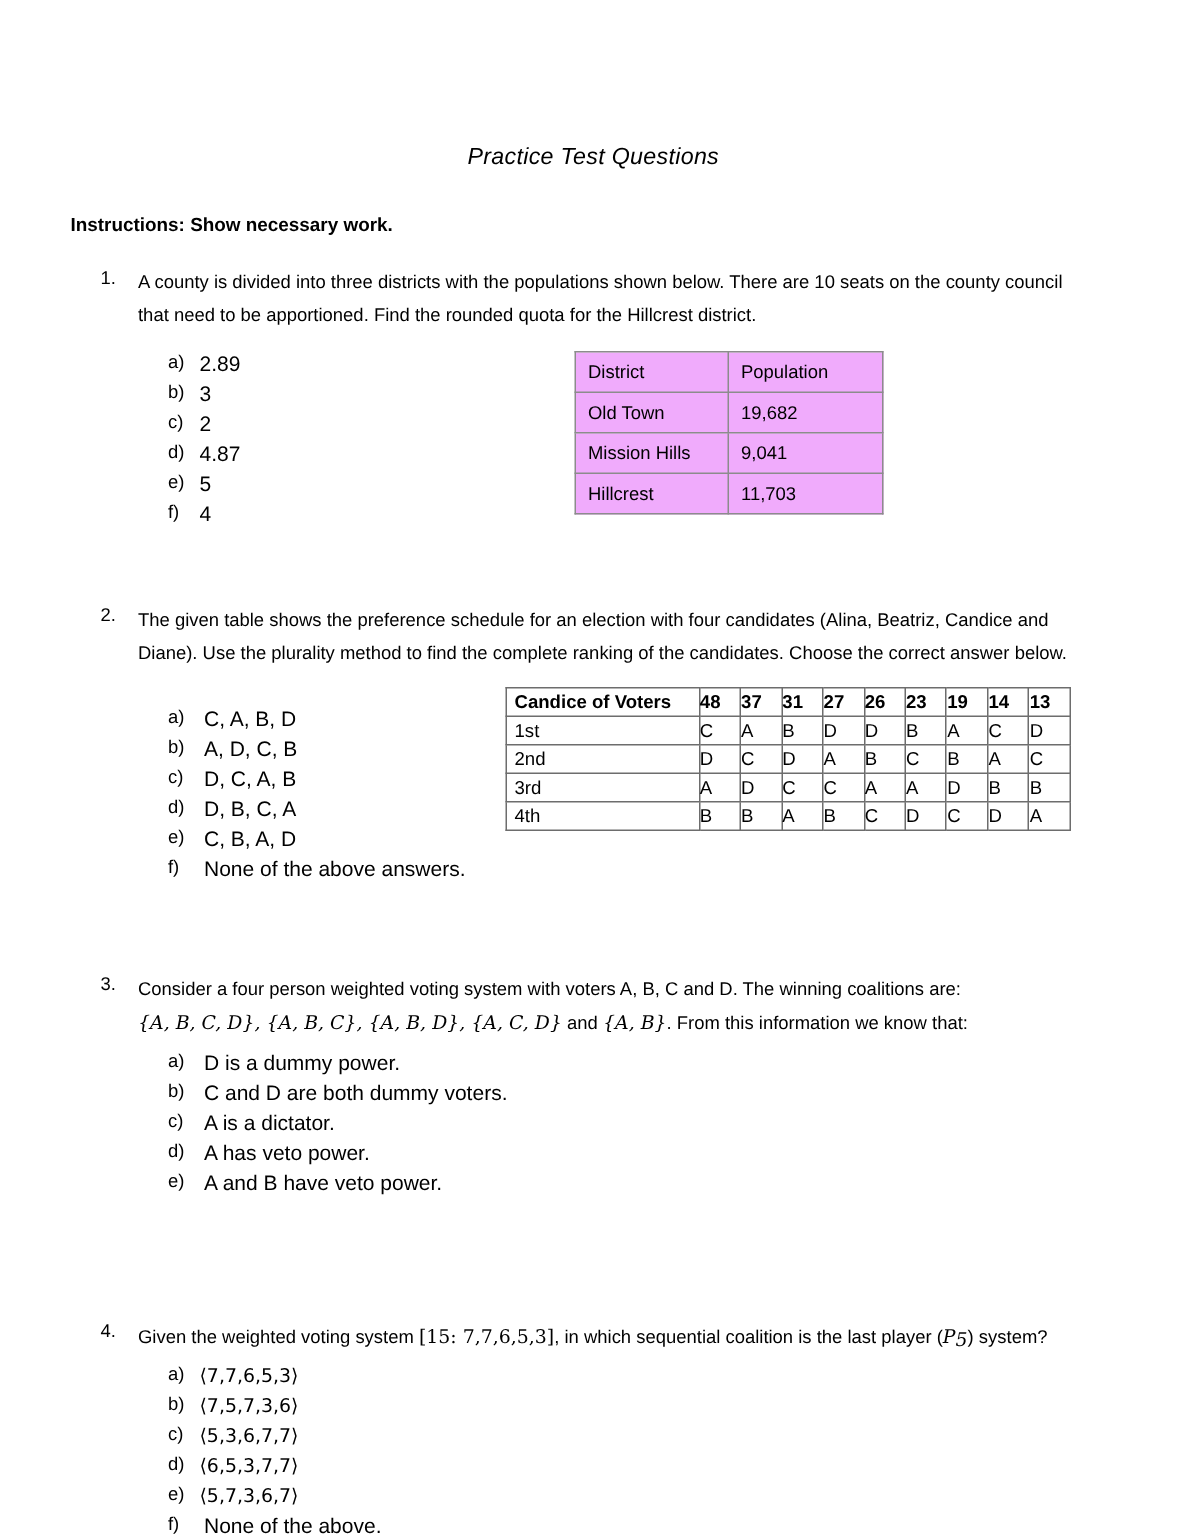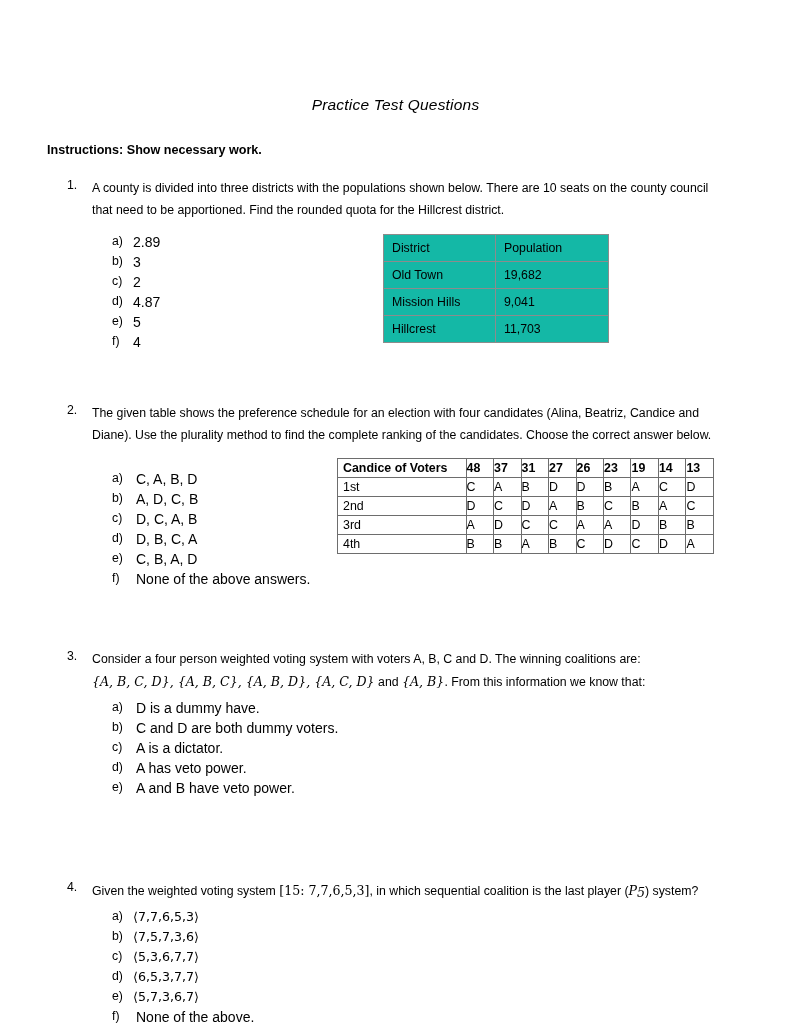--- a/index.html
+++ b/index.html
@@ -119,24 +119,24 @@
     position: absolute;
   }
   
   #district-table {
     left: 383px;
     top: 186px;
   }
   #district-table td {
     border: 1px solid #8c8c8c;
     font-size: 12.3px;
-    padding: 4px 14px 5px 8px;
+    padding: 4px 4px 5px 8px;
     height: 17px;
     vertical-align: middle;
-    background: #14b8a6;
+    background: #f0abfc;
   }
   #district-table td.c-district { width: 89px; }
   #district-table td.c-pop { width: 90px; }
 
   
   #pref-table {
     left: 337px;
     top: 410px;
   }
   #pref-table td, #pref-table th {
@@ -322,21 +322,21 @@
   <div class="question" style="top:601px;">
     <div class="q-num">3.</div>
     <div class="q-stem">
       <span>Consider a four person weighted voting system with voters A, B, C and D. The winning coalitions are:</span><br>
       <span class="math">{A, B, C, D},  {A, B, C},  {A, B, D},  {A, C, D}</span><span> and </span><span class="math">{A, B}</span><span>. From this information we know that:</span>
     </div>
   </div>
   <div class="options" style="top:652px;">
     <div class="opt-row">
       <span class="opt-label">a)</span>
-      <span class="opt-text wide">D is a dummy have.</span>
+      <span class="opt-text wide">D is a dummy power.</span>
     </div>
     <div class="opt-row">
       <span class="opt-label">b)</span>
       <span class="opt-text wide">C and D are both dummy voters.</span>
     </div>
     <div class="opt-row">
       <span class="opt-label">c)</span>
       <span class="opt-text wide">A is a dictator.</span>
     </div>
     <div class="opt-row">

